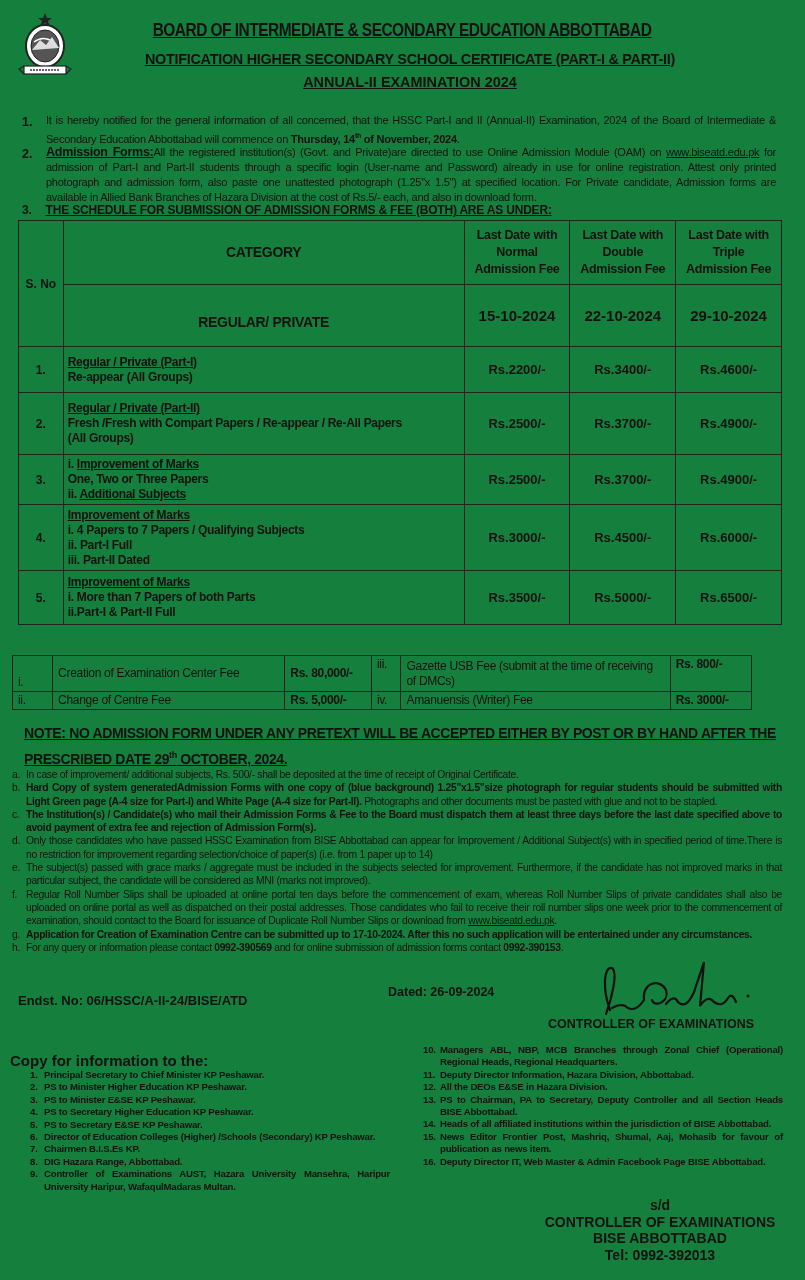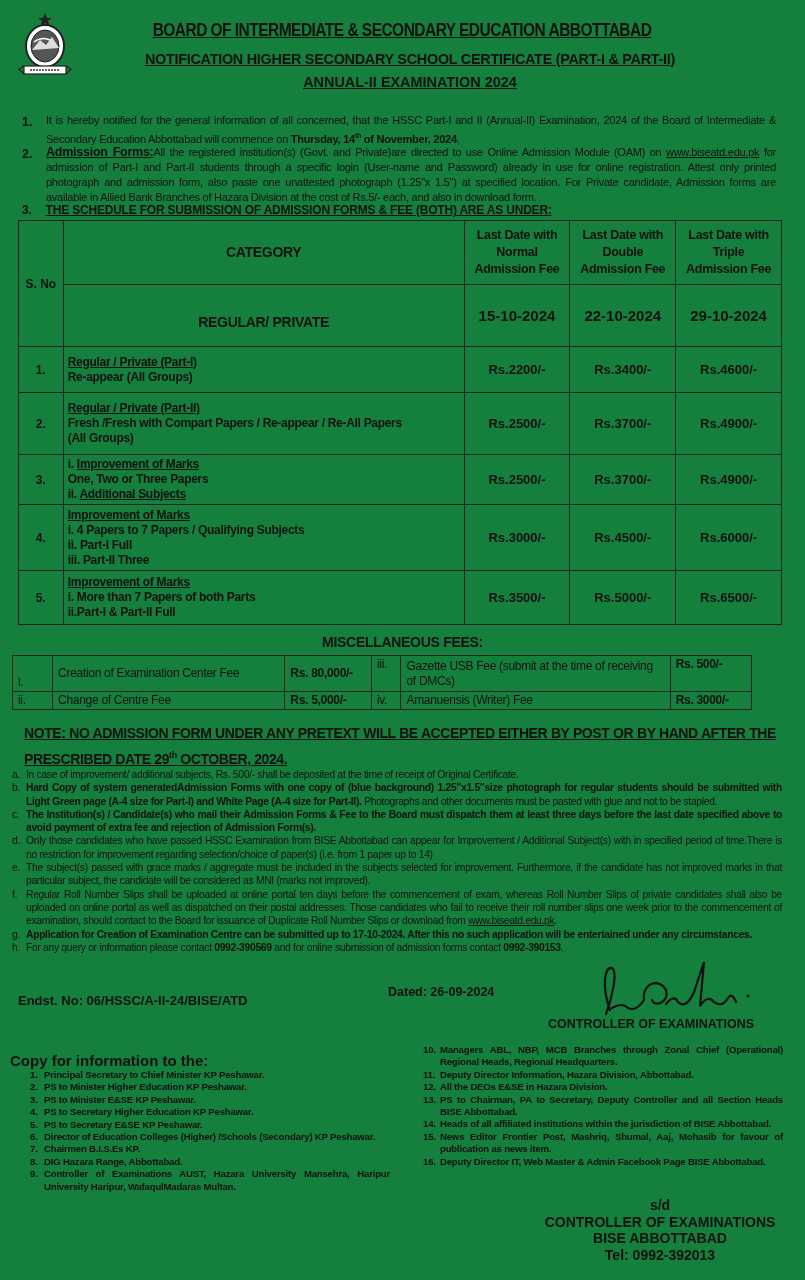--- a/index.html
+++ b/index.html
@@ -153,58 +153,57 @@
           <td class="fee">Rs.2500/-</td>
           <td class="fee">Rs.3700/-</td>
           <td class="fee">Rs.4900/-</td>
         </tr>
         <tr style="height:66px">
           <td class="sn">4.</td>
           <td class="cat">
             <div><span class="u">Improvement of Marks</span></div>
             <div><span class="">i. 4 Papers to 7 Papers / Qualifying Subjects</span></div>
             <div><span class="">ii. Part-I Full</span></div>
-            <div><span class="">iii. Part-II Three</span></div>
+            <div><span class="">iii. Part-II Dated</span></div>
           </td>
           <td class="fee">Rs.3000/-</td>
           <td class="fee">Rs.4500/-</td>
           <td class="fee">Rs.6000/-</td>
         </tr>
         <tr style="height:54px">
           <td class="sn">5.</td>
           <td class="cat">
             <div><span class="u">Improvement of Marks</span></div>
             <div><span class="">i. More than 7 Papers of both Parts</span></div>
             <div><span class="">ii.Part-I &amp; Part-II Full</span></div>
           </td>
           <td class="fee">Rs.3500/-</td>
           <td class="fee">Rs.5000/-</td>
           <td class="fee">Rs.6500/-</td>
         </tr>
       </tbody>
   </table>
 
-  <div class="misc-title">MISCELLANEOUS FEES:</div>
   <table class="misc">
     <colgroup>
       <col style="width:38px">
         <col style="width:220px">
         <col style="width:82px">
         <col style="width:28px">
         <col style="width:255px">
         <col style="width:77px">
     </colgroup>
     <tbody id="misc-body">
         <tr style="height:36px">
           <td style="vertical-align:bottom">i.</td>
           <td>Creation of Examination Center Fee</td>
           <td class="fee">Rs. 80,000/-</td>
           <td style="vertical-align:top">iii.</td>
           <td>Gazette USB Fee (submit at the time of receiving of DMCs)</td>
-          <td class="fee" style="vertical-align:top">Rs. 500/-</td>
+          <td class="fee" style="vertical-align:top">Rs. 800/-</td>
         </tr>
         <tr style="height:18px">
           <td style="vertical-align:middle">ii.</td>
           <td>Change of Centre Fee</td>
           <td class="fee">Rs. 5,000/-</td>
           <td style="vertical-align:top">iv.</td>
           <td>Amanuensis (Writer) Fee</td>
           <td class="fee" style="vertical-align:top">Rs. 3000/-</td>
         </tr>
       </tbody>

